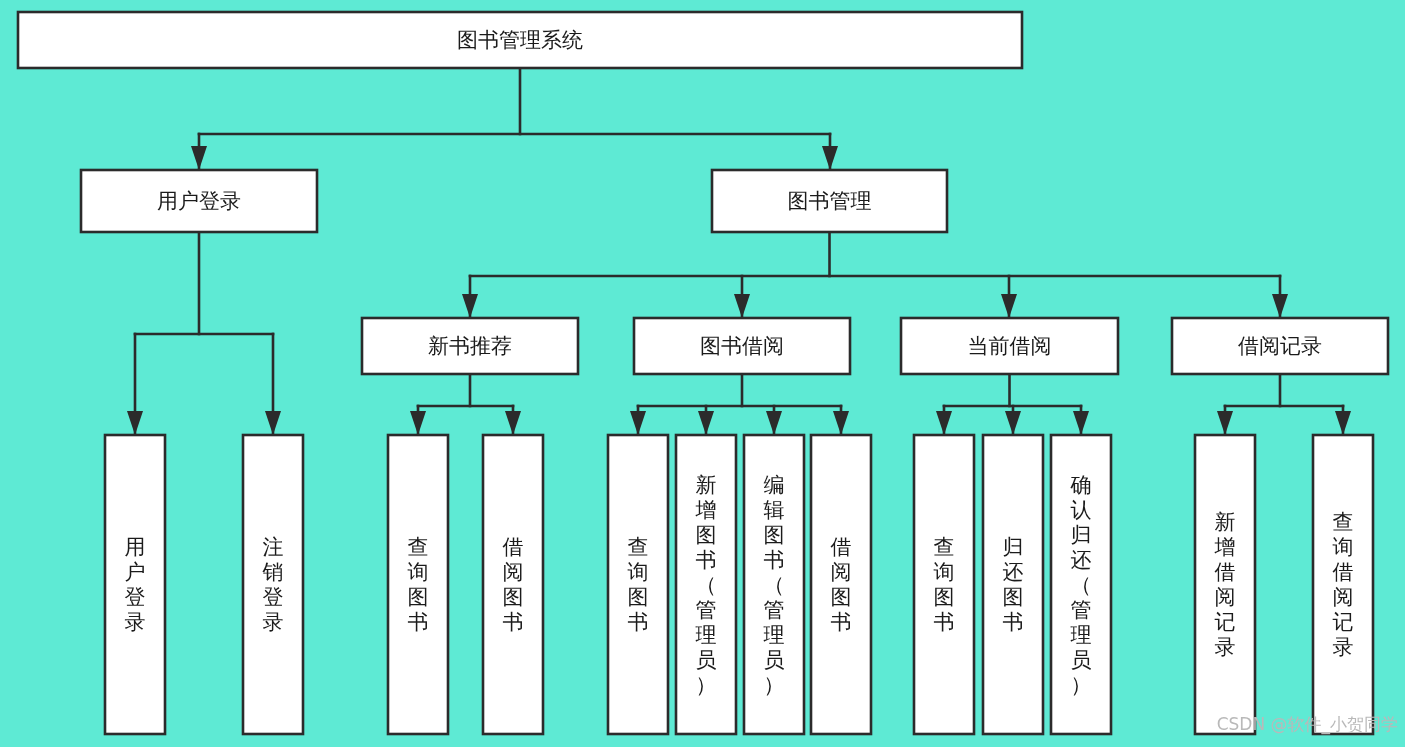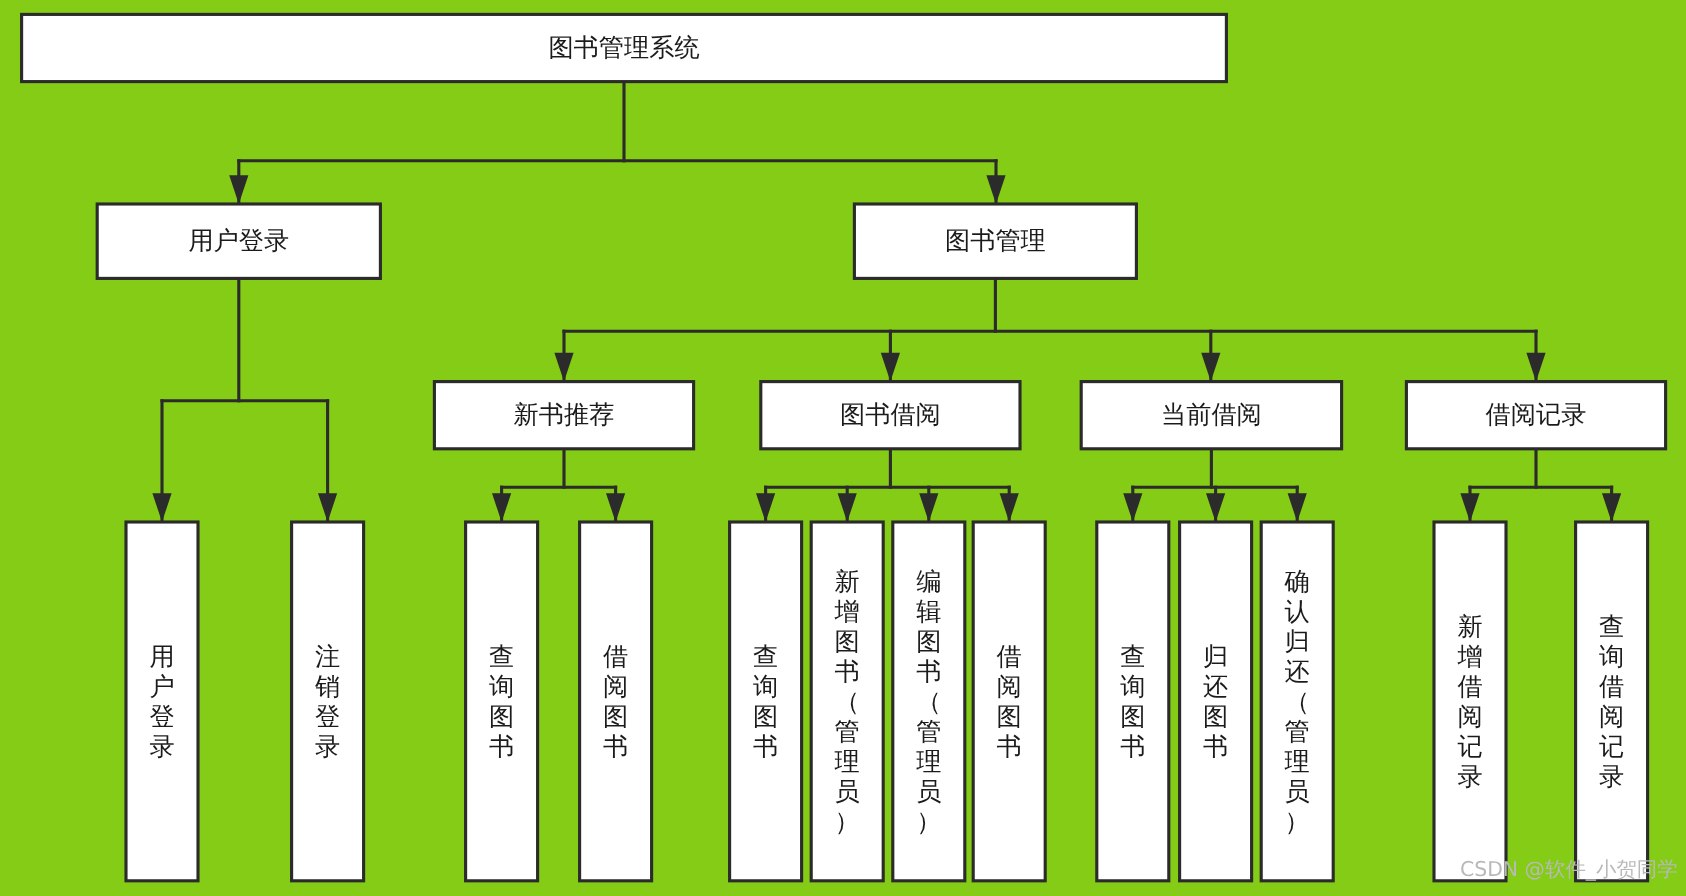--- a/index.html
+++ b/index.html
@@ -5,21 +5,21 @@
 <style>
   html, body {
     margin: 0;
     padding: 0;
     background: #ffffff;
   }
   #diagram-root {
     position: relative;
     width: 1405px;
     height: 747px;
-    background: #84cc16;
+    background: #5eead4;
     font-family: "DejaVu Sans", "Liberation Sans", sans-serif;
     overflow: hidden;
   }
   svg#tree-svg {
     position: absolute;
     left: 0;
     top: 0;
     width: 1405px;
     height: 747px;
   }

